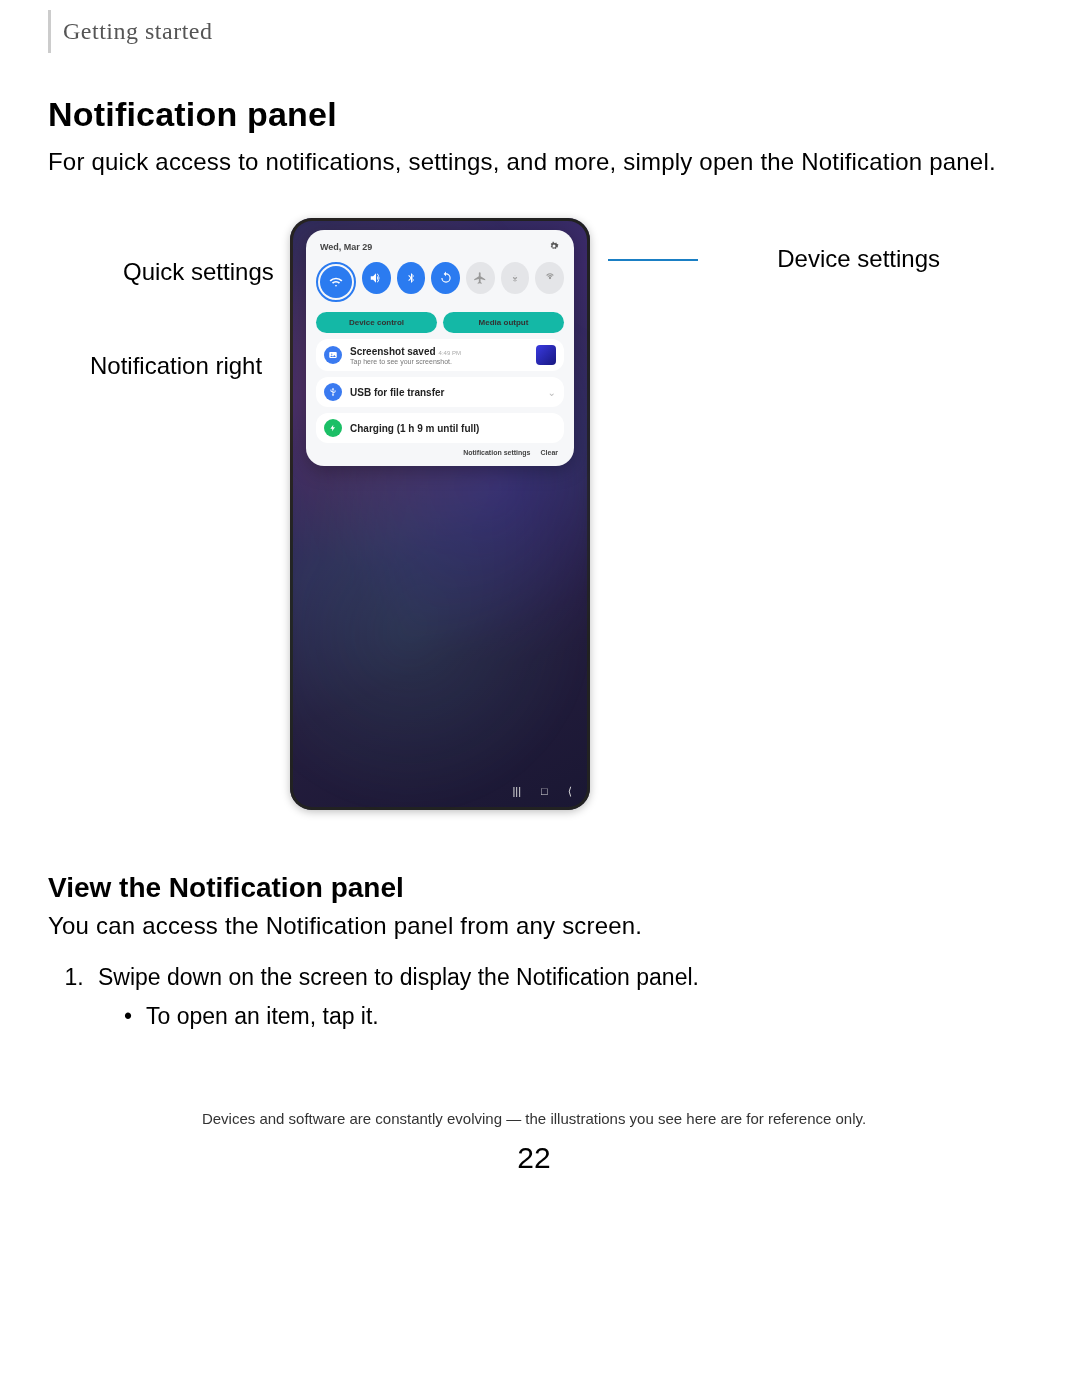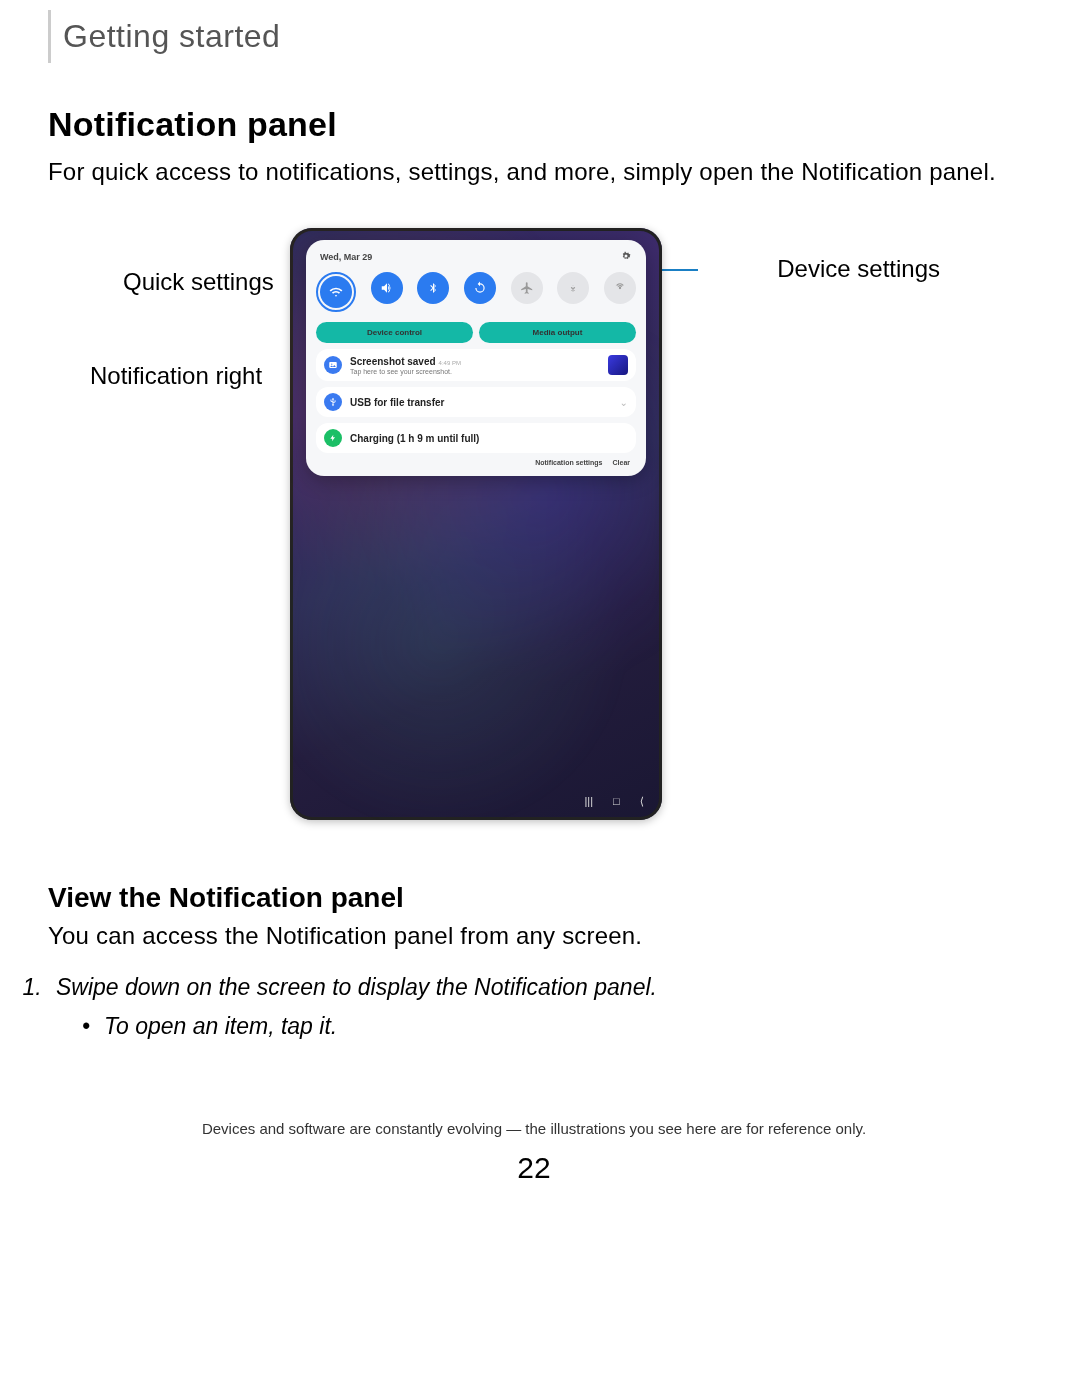--- a/index.html
+++ b/index.html
@@ -6,24 +6,25 @@
   body {
     font-family: -apple-system, BlinkMacSystemFont, "Segoe UI", Arial, sans-serif;
     background: #fff;
     width: 1080px;
     padding: 10px 60px 40px 48px;
     color: #000;
   }
   .breadcrumb {
     border-left: 3px solid #ccc;
     padding: 8px 0 8px 12px;
-    font-size: 32px;
+    font-size: 24px;
     color: #555;
     letter-spacing: 0.5px;
     font-weight: 400;
+    font-family: Liberation Serif, serif;
   }
   h1.section-title {
     font-size: 34px;
     font-weight: 700;
     margin-top: 42px;
     letter-spacing: 0.2px;
   }
   .intro {
     font-size: 24px;
     margin-top: 12px;
@@ -50,21 +51,21 @@
   .callout-line.qs-line { top: 67px; left: 260px; width: 109px; }
   .callout.nc { top: 134px; left: 42px; }
   .callout-line.nc-line { top: 147px; left: 260px; width: 80px; }
   .callout.ds { top: 27px; right: 80px; }
   .callout-line.ds-line { top: 41px; left: 560px; width: 90px; }
 
   .device {
     position: absolute;
     left: 242px;
     top: 0;
-    width: 372px;
+    width: 300px;
     height: 592px;
     border-radius: 22px;
     background: linear-gradient(155deg, #2a2a5a 0%, #3d2b6b 25%, #2e2c56 50%, #241d3e 70%, #1a1733 100%);
     box-shadow: 0 2px 8px rgba(0,0,0,0.25), inset 0 0 0 3px #222;
     overflow: hidden;
   }
   .device::after{
     content:"";
     position:absolute; inset:0;
     background:
@@ -163,22 +164,22 @@
     font-weight:700;
     margin-top:34px;
   }
   .para{
     font-size:24px;
     margin-top:8px;
     letter-spacing:0.2px;
   }
   ol.steps{
     margin-top:24px;
+    margin-left: 42px;
     font-size:23px;
-    font-style:italic;
   }
   ol.steps li{
     padding-left:8px;
   }
   ul.bullets{
     list-style: none;
     margin-top:12px;
     margin-left:18px;
   }
   ul.bullets li{

